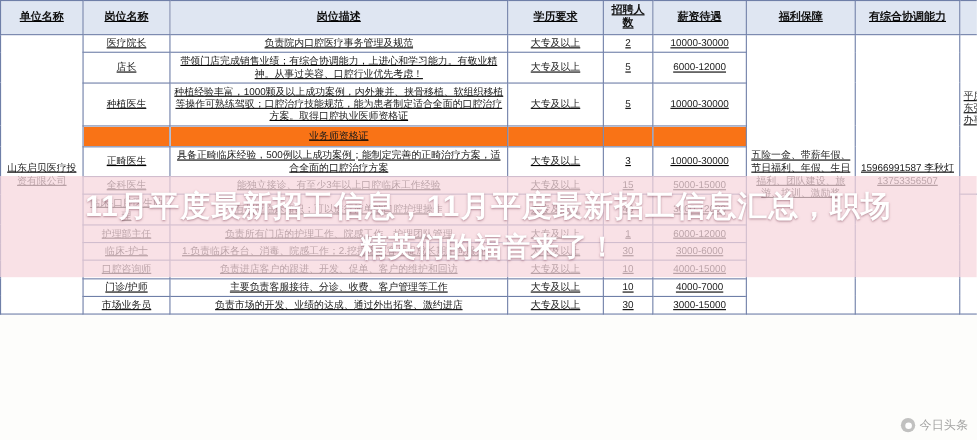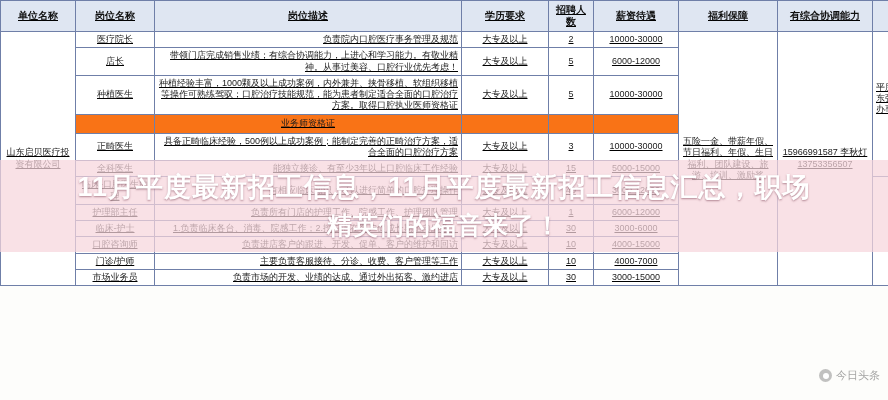--- a/index.html
+++ b/index.html
@@ -54,21 +54,21 @@
   .col-pay    { width: 78px;  text-align: center; }
   .col-ben    { width: 92px;  text-align: center; }
   .col-tel    { width: 88px;  text-align: center; }
   .col-loc    { width: 72px;  text-align: center; }
 
   td.unit-cell {
     text-align: center;
     font-size: 9px;
     line-height: 1.5;
   }
-  td.desc-cell { text-align: right; }
+  td.desc-cell { text-align: center; }
   td.center { text-align: center; }
 
   .row-sep td {
     background: #f97316;
     height: 14px;
     text-align: center;
     font-size: 9px;
     color: #333;
   }
 
@@ -97,21 +97,21 @@
     padding: 0 20px;
   }
   .overlay-title .line2 {
     display: block;
     font-size: 25px;
   }
 
   .watermark {
     position: absolute;
     right: 8px;
-    bottom: 17px;
+    bottom: 6px;
     font-size: 11px;
     color: rgba(90, 90, 90, 0.55);
     display: flex;
     align-items: center;
     gap: 4px;
   }
   .wm-logo {
     display: inline-block;
     width: 13px;
     height: 13px;

